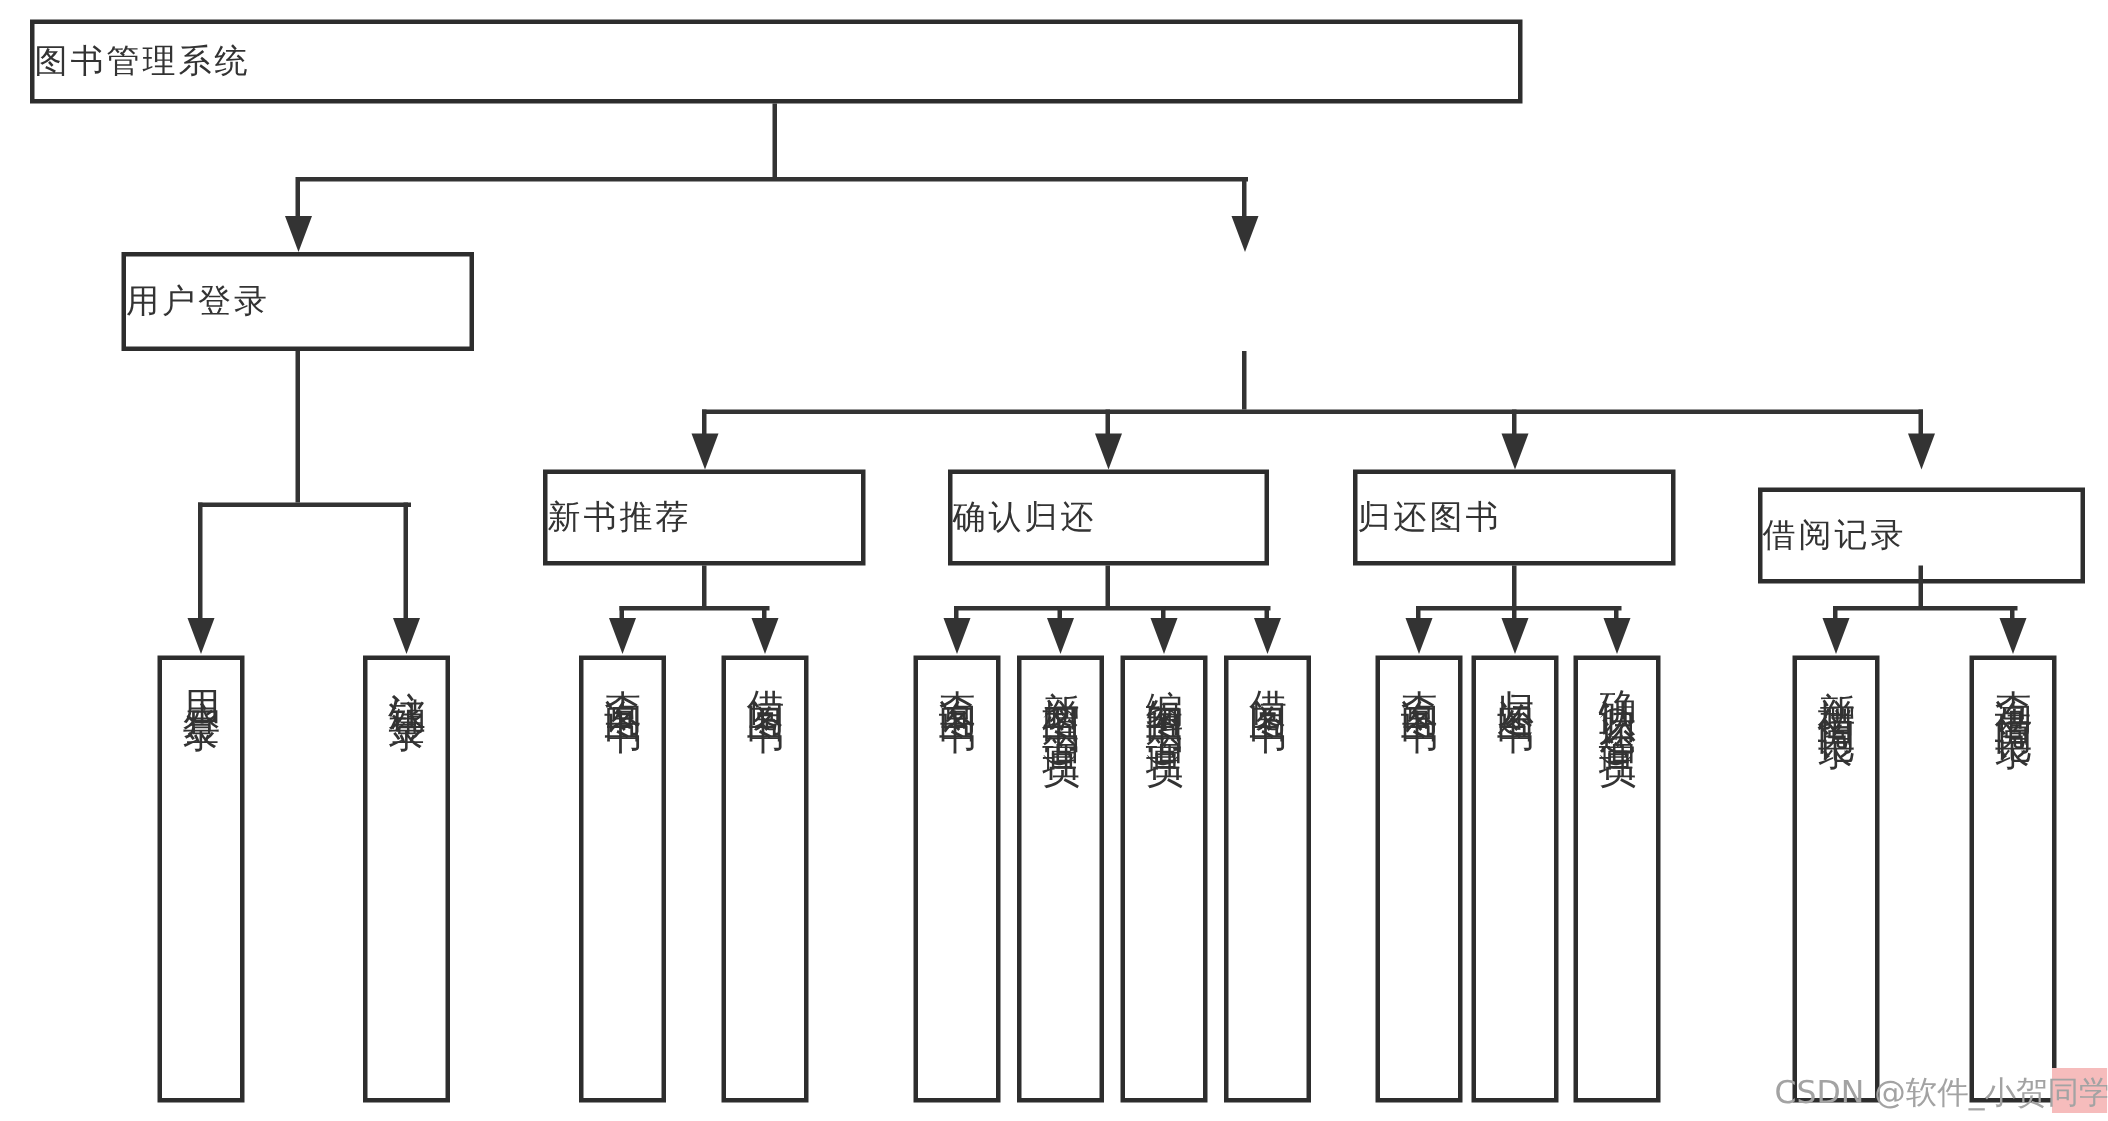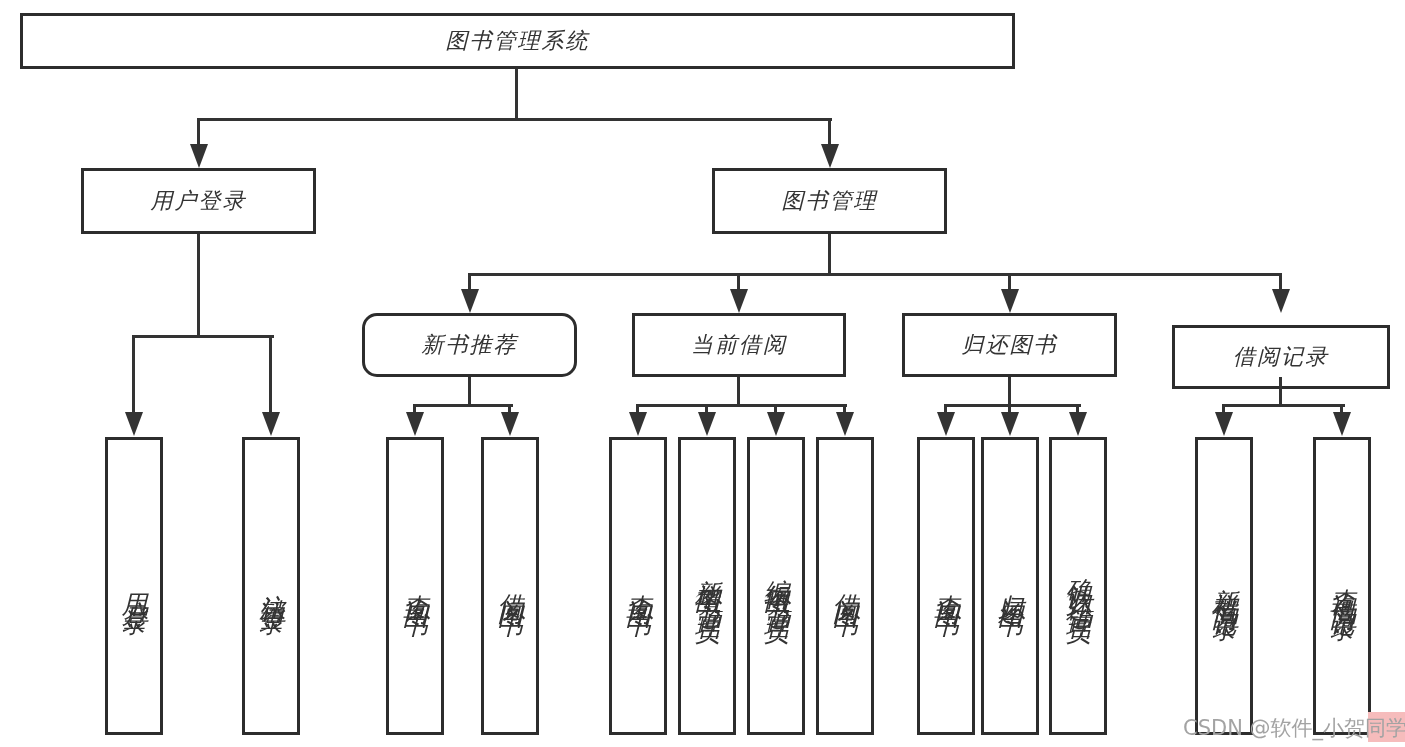--- a/index.html
+++ b/index.html
@@ -11,21 +11,21 @@
     --wm-accent:#f6bcbc;
   }
   html,body{margin:0;padding:0;background:var(--bg);}
   #stage{
     position:relative;width:1405px;height:747px;background:var(--bg);
     overflow:hidden;font-family:"DejaVu Sans","Liberation Sans",sans-serif;
   }
   .box{
     position:absolute;box-sizing:border-box;border:3px solid var(--border);
     background:var(--bg);color:var(--text);
-    display:flex;align-items:center;justify-content:center;font-style:italic;
+    display:flex;align-items:center;justify-content:flex-start;
   }
   .hbox{font-size:22px;letter-spacing:2px;white-space:nowrap;}
   .vbox{writing-mode:vertical-rl;font-size:25px;letter-spacing:6px;line-height:1.1;}
   .hline{position:absolute;height:3px;background:var(--line);}
   .vline{position:absolute;width:3px;background:var(--line);}
   .arrow{
     position:absolute;width:0;height:0;
     border-left:9px solid transparent;border-right:9px solid transparent;
     border-top:24px solid var(--line);
   }
@@ -50,47 +50,44 @@
   <div class="vline" style="left:515px;top:69px;height:49px;"></div>
   <div class="hline" style="left:198px;top:118px;width:634px;"></div>
   <div class="vline" style="left:197px;top:118px;height:28px;"></div>
   <div class="arrow" style="left:190px;top:144px;"></div>
   <div class="vline" style="left:828px;top:118px;height:28px;"></div>
   <div class="arrow" style="left:821px;top:144px;"></div>
 
   <div class="box hbox" style="left:81px;top:168px;width:235px;height:66px;">
     <span>用户登录</span>
   </div>
-  <div class="box hbox" style="left:712px;top:168px;width:235px;height:66px;">
-    <span>图书管理</span>
-  </div>
 
   <div class="vline" style="left:197px;top:234px;height:101px;"></div>
   <div class="hline" style="left:132px;top:335px;width:142px;"></div>
   <div class="vline" style="left:132px;top:335px;height:80px;"></div>
   <div class="arrow" style="left:125px;top:412px;"></div>
   <div class="vline" style="left:269px;top:335px;height:80px;"></div>
   <div class="arrow" style="left:262px;top:412px;"></div>
 
   <div class="vline" style="left:828px;top:234px;height:39px;"></div>
   <div class="hline" style="left:468px;top:273px;width:814px;"></div>
   <div class="vline" style="left:468px;top:273px;height:18px;"></div>
   <div class="arrow" style="left:461px;top:289px;"></div>
   <div class="vline" style="left:737px;top:273px;height:18px;"></div>
   <div class="arrow" style="left:730px;top:289px;"></div>
   <div class="vline" style="left:1008px;top:273px;height:18px;"></div>
   <div class="arrow" style="left:1001px;top:289px;"></div>
   <div class="vline" style="left:1279px;top:273px;height:18px;"></div>
   <div class="arrow" style="left:1272px;top:289px;"></div>
 
-  <div class="box hbox" style="left:362px;top:313px;width:215px;height:64px;border-radius:15px;">
+  <div class="box hbox" style="left:362px;top:313px;width:215px;height:64px;">
     <span>新书推荐</span>
   </div>
   <div class="box hbox" style="left:632px;top:313px;width:214px;height:64px;">
-    <span>当前借阅</span>
+    <span>确认归还</span>
   </div>
   <div class="box hbox" style="left:902px;top:313px;width:215px;height:64px;">
     <span>归还图书</span>
   </div>
   <div class="box hbox" style="left:1172px;top:325px;width:218px;height:64px;">
     <span>借阅记录</span>
   </div>
 
   <div class="vline" style="left:468px;top:377px;height:27px;"></div>
   <div class="hline" style="left:413px;top:404px;width:100px;"></div>

